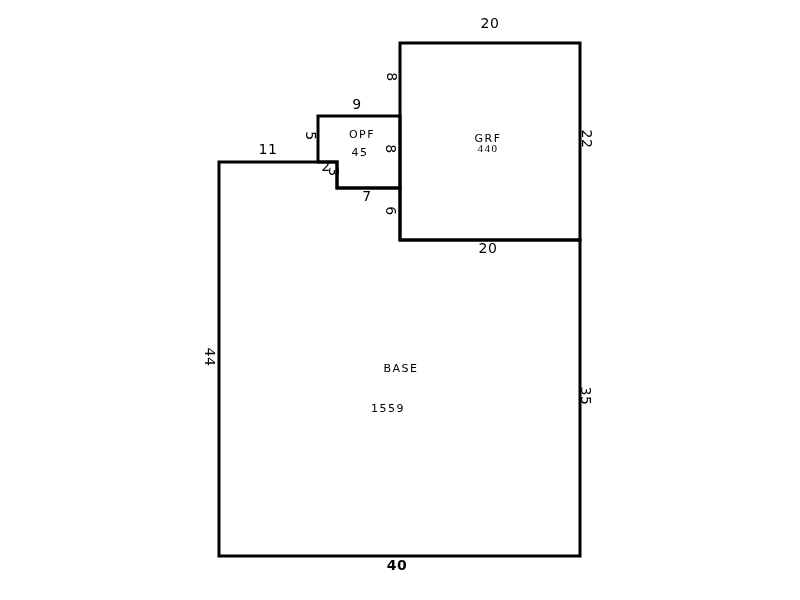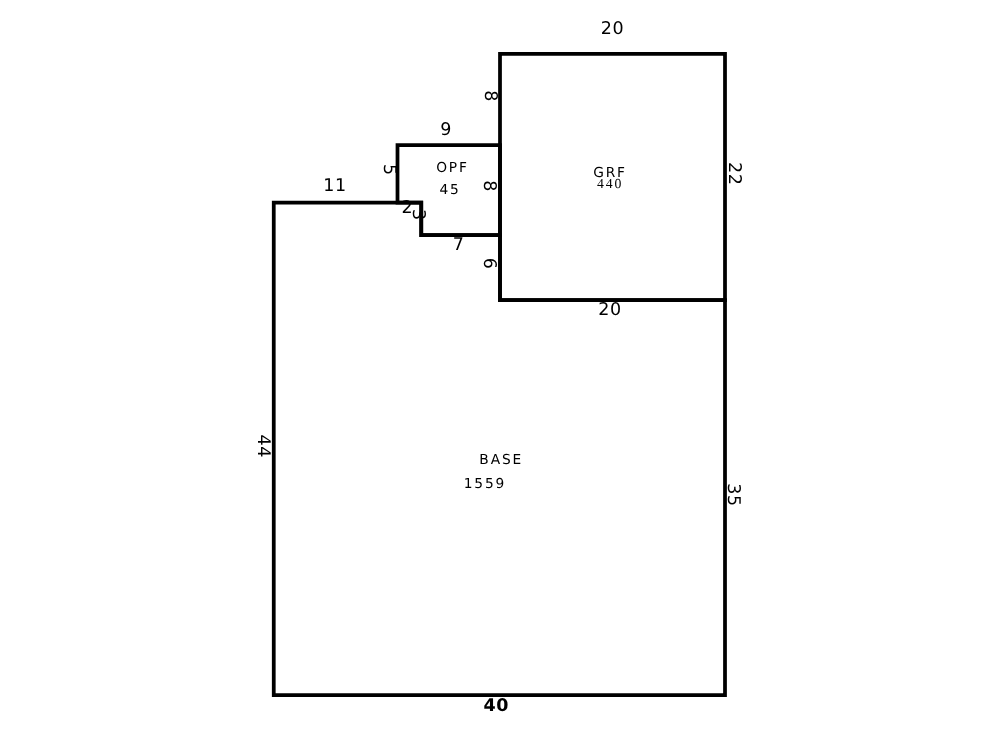--- a/index.html
+++ b/index.html
@@ -50,21 +50,21 @@
     <path fill="none" stroke="#000000" stroke-width="3" stroke-linejoin="miter" d="M318 116 H400 V188 H337 V162 H318 Z"></path>
   </svg>
 
   <span class="lbl area-name" style="left:488px; top:138px;">GRF</span>
   <span class="lbl area-value" style="left:488px; top:148px;font-family:Liberation Serif, serif;">440</span>
 
   <span class="lbl area-name" style="left:362px; top:134px;">OPF</span>
   <span class="lbl area-value" style="left:360px; top:152px;">45</span>
 
   <span class="lbl area-name" style="left:401px; top:368px;">BASE</span>
-  <span class="lbl area-value" style="left:388px; top:387px;">1559</span>
+  <span class="lbl area-value" style="left:388px; top:408px;">1559</span>
 
   <span class="lbl" style="left:490px; top:23px;">20</span>
   <span class="lbl" style="left:357px; top:104px;">9</span>
   <span class="lbl" style="left:268px; top:149px;text-align:center;">11</span>
   <span class="lbl" style="left:326px; top:166px;">2</span>
   <span class="lbl" style="left:367px; top:196px;">7</span>
   <span class="lbl" style="left:488px; top:248px;">20</span>
   <span class="lbl" style="left:397px; top:565px;font-weight:bold;">40</span>
 
   <span class="lbl v" style="left:392px; top:77px;">8</span>

